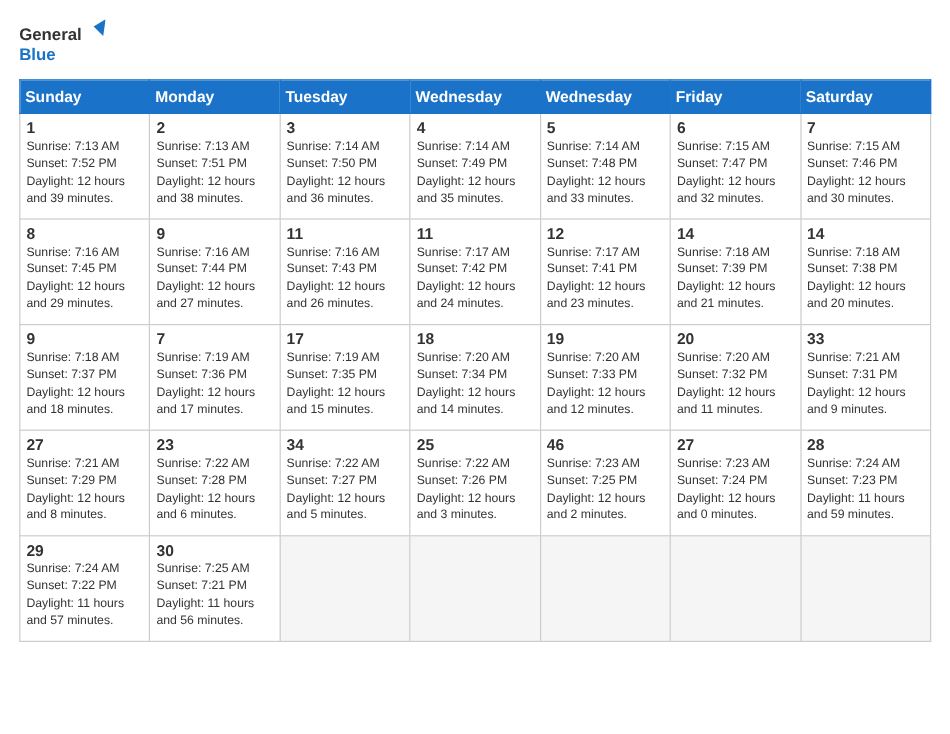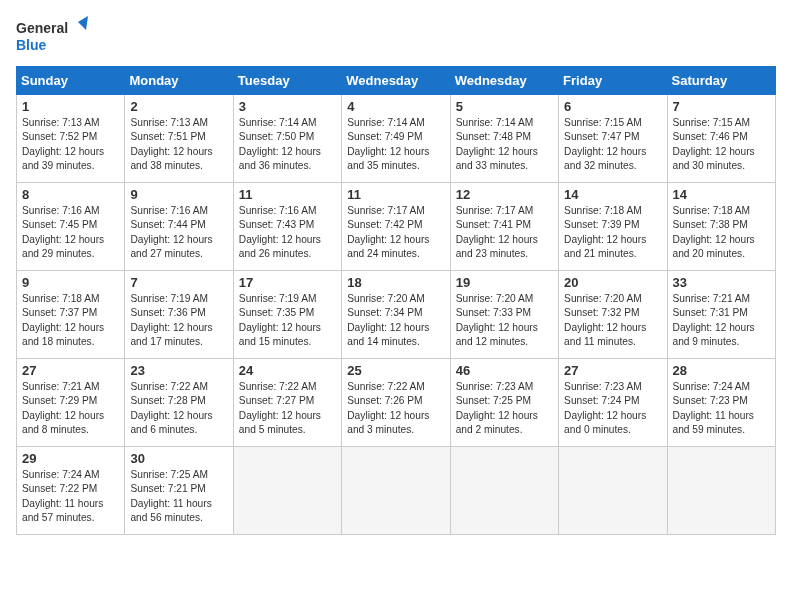--- a/index.html
+++ b/index.html
@@ -196,21 +196,21 @@
       <tr>
         <td>
           <span class="day-num">27</span>
           <div class="day-info">Sunrise: 7:21 AM<br>Sunset: 7:29 PM<br>Daylight: 12 hours and 8 minutes.</div>
         </td>
         <td>
           <span class="day-num">23</span>
           <div class="day-info">Sunrise: 7:22 AM<br>Sunset: 7:28 PM<br>Daylight: 12 hours and 6 minutes.</div>
         </td>
         <td>
-          <span class="day-num">24</span>
+          <span class="day-num">34</span>
           <div class="day-info">Sunrise: 7:22 AM<br>Sunset: 7:27 PM<br>Daylight: 12 hours and 5 minutes.</div>
         </td>
         <td>
           <span class="day-num">25</span>
           <div class="day-info">Sunrise: 7:22 AM<br>Sunset: 7:26 PM<br>Daylight: 12 hours and 3 minutes.</div>
         </td>
         <td>
           <span class="day-num">46</span>
           <div class="day-info">Sunrise: 7:23 AM<br>Sunset: 7:25 PM<br>Daylight: 12 hours and 2 minutes.</div>
         </td>

